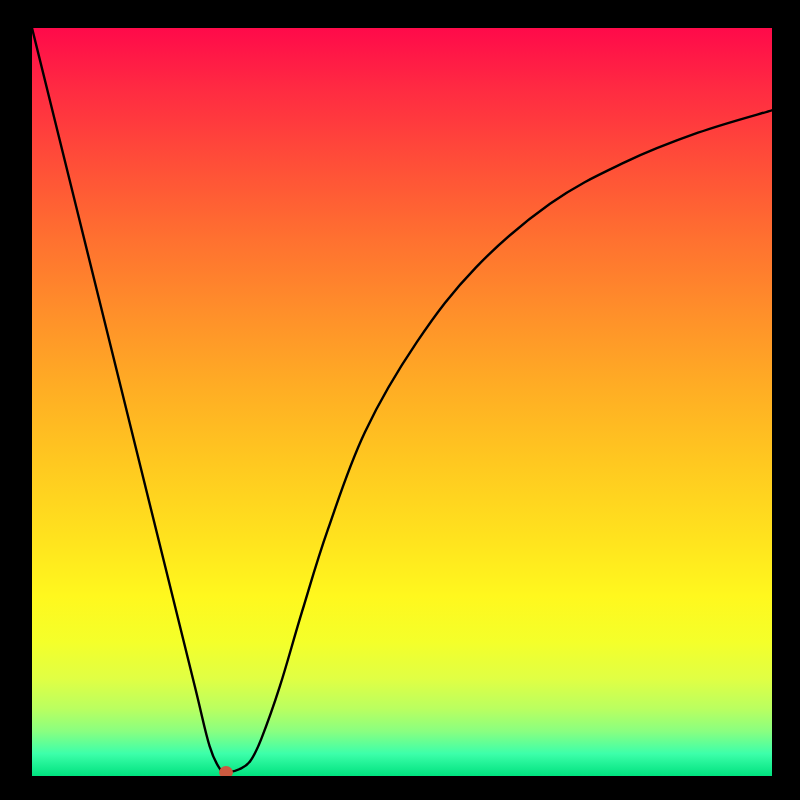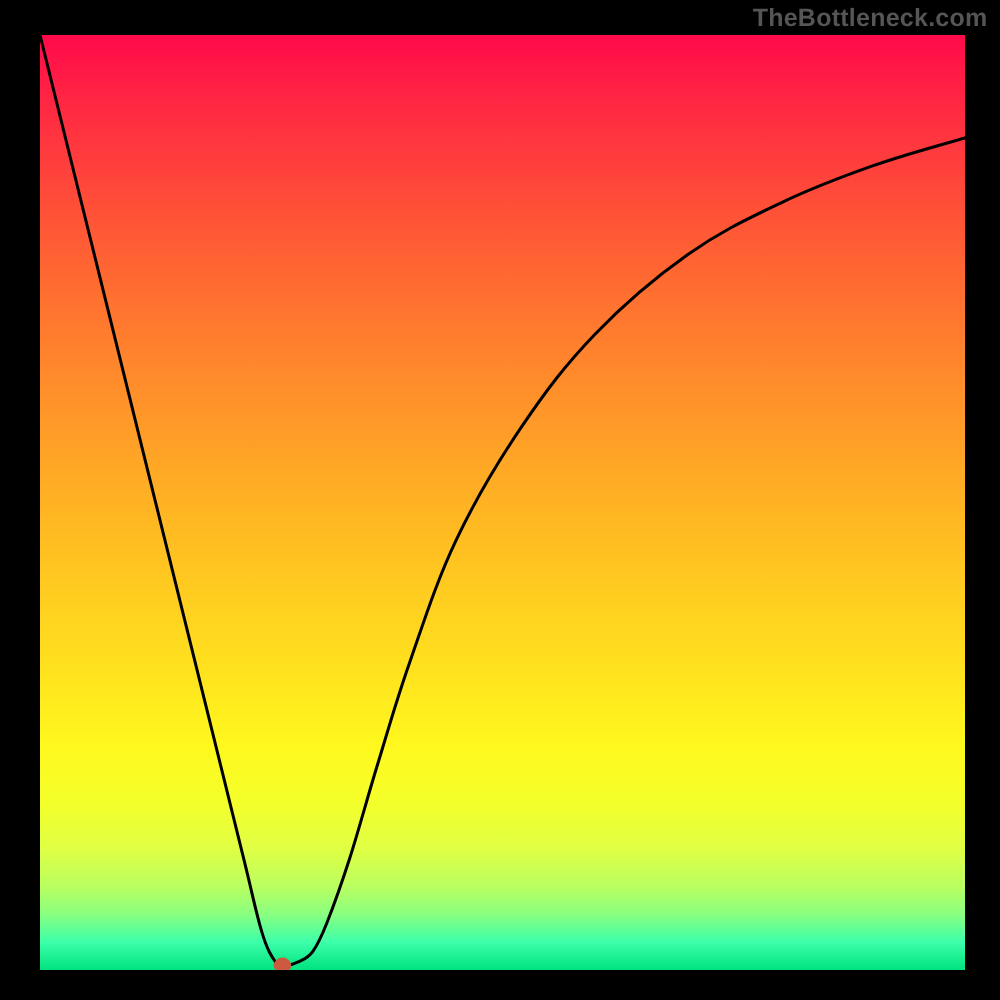--- a/index.html
+++ b/index.html
@@ -67,21 +67,20 @@
     background: #cc5a40;
     border-radius: 50% 50% 50% 50% / 55% 55% 45% 45%;
     z-index: 4;
   }
 </style>
 </head>
 <body>
 
 <div class="frame">
 
-  <div class="watermark">TheBottleneck.com</div>
 
   <div class="gradient-area">
 
     <svg class="curve" viewBox="0 0 740 748" preserveAspectRatio="none">
       <path id="curve-path" d="M 0.00 0.00 C 7.99 32.31 28.42 114.89 44.40 179.52 C 60.38 244.15 72.82 294.41 88.80 359.04 C 104.78 423.67 119.88 484.70 133.20 538.56 C 146.52 592.42 154.81 625.93 162.80 658.24 C 170.79 690.55 172.94 703.00 177.60 718.08 C 182.26 733.16 185.37 737.30 188.70 742.02 C 192.03 746.73 192.77 744.39 196.10 744.26 C 199.43 744.13 203.20 743.29 207.20 741.27 C 211.20 739.25 214.30 738.56 218.30 733.04 C 222.30 727.52 224.07 724.06 229.40 710.60 C 234.73 697.14 240.57 681.13 247.90 658.24 C 255.23 635.35 261.44 611.71 270.10 583.44 C 278.76 555.17 284.68 533.47 296.00 501.16 C 307.32 468.85 317.02 437.58 333.00 403.92 C 348.98 370.26 364.82 343.78 384.80 314.16 C 404.78 284.54 420.02 264.27 444.00 239.36 C 467.98 214.45 491.36 194.63 518.00 175.78 C 544.64 156.93 565.36 147.43 592.00 134.64 C 618.64 121.85 639.36 114.14 666.00 104.72 C 692.64 95.30 726.68 86.32 740.00 82.28" fill="none" stroke="#000" stroke-width="2.4" stroke-linejoin="round" stroke-linecap="round"></path>
     </svg>
 
     <div id="opt-dot" class="dot" style="left: 186.88px; top: 738.26px;"></div>
 
   </div>

